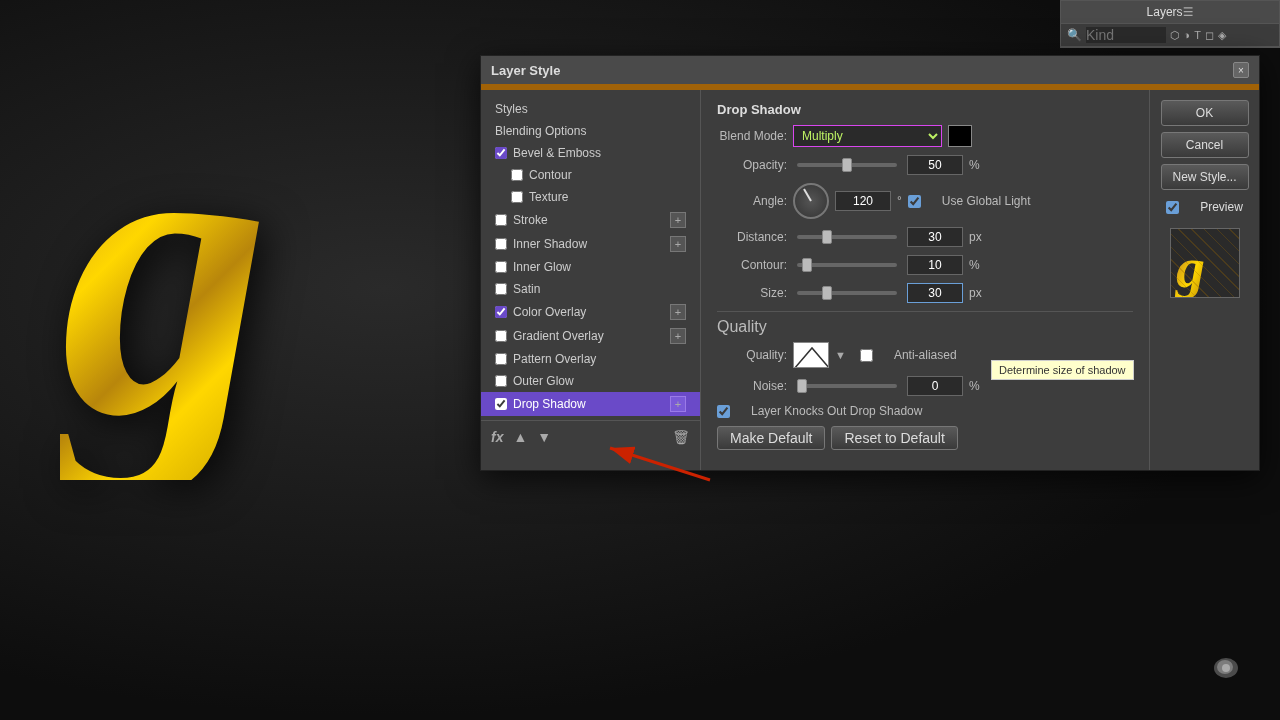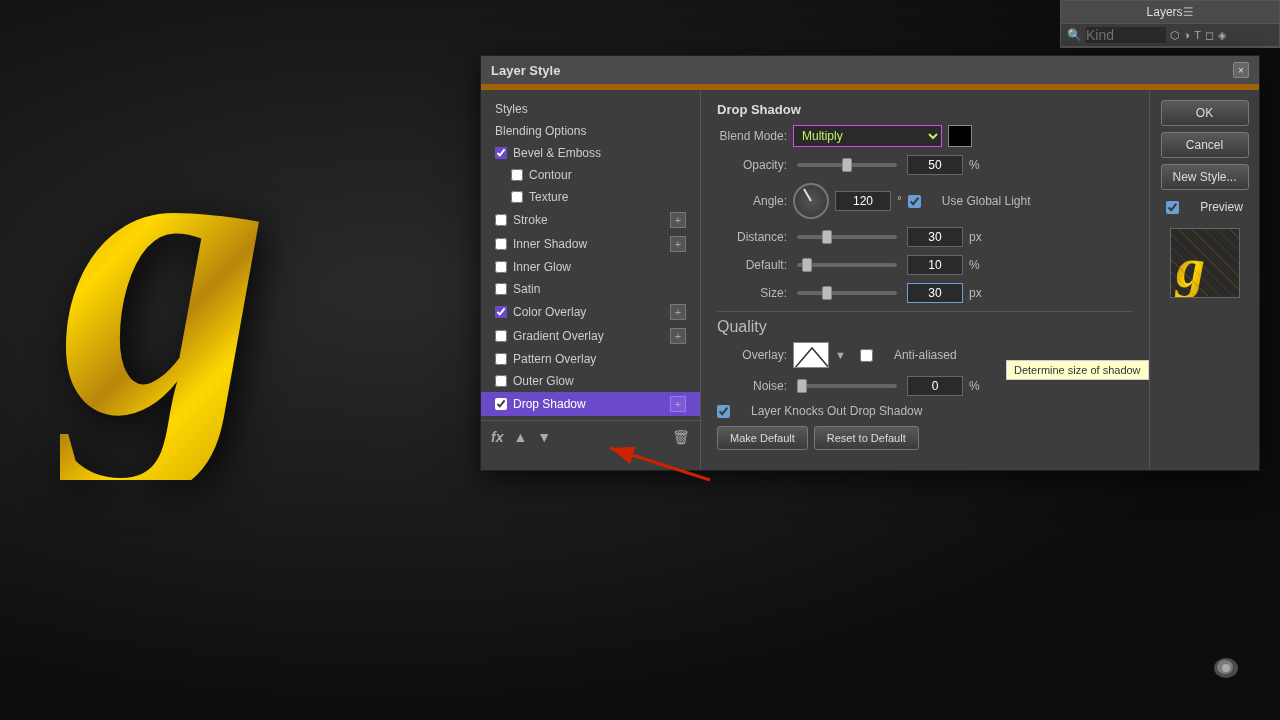--- a/index.html
+++ b/index.html
@@ -322,21 +322,21 @@
     .tooltip {
       position: absolute;
       background: #ffffcc;
       border: 1px solid #ccc;
       color: #333;
       font-size: 11px;
       padding: 3px 7px;
       pointer-events: none;
       white-space: nowrap;
       top: 270px;
-      left: 305px;
+      left: 290px;
       z-index: 100;
     }
 
     
     .right-buttons {
       width: 110px;
       padding: 10px 8px;
       background: #3d3d3d;
       border-left: 1px solid #555;
       display: flex;
@@ -401,21 +401,21 @@
       gap: 6px;
       margin-bottom: 8px;
     }
 
     .action-btn {
       height: 24px;
       padding: 0 12px;
       background: linear-gradient(to bottom, #5a5a5a, #3a3a3a);
       border: 1px solid #777;
       color: #ddd;
-      font-size: 11px;
+      font-size: 14px;
       cursor: pointer;
       border-radius: 3px;
     }
   </style>
 </head>
 <body>
 
 <div class="canvas-bg"></div>
 
 <div class="gold-letter">g</div>
@@ -569,21 +569,21 @@
       <div class="form-row">
         <span class="form-label">Distance:</span>
         <div class="slider-track">
           <div class="slider-thumb" style="left:calc(30% - 5px);"></div>
         </div>
         <input class="num-input" type="text" value="30" style="">
         <span class="unit-label">px</span>
       </div>
 
       <div class="form-row">
-        <span class="form-label">Default:</span>
+        <span class="form-label">Contour:</span>
         <div class="slider-track">
           <div class="slider-thumb" style="left:calc(10% - 5px);"></div>
         </div>
         <input class="num-input" type="text" value="10" style="">
         <span class="unit-label">%</span>
       </div>
 
       <div class="form-row">
         <span class="form-label">Size:</span>
         <div class="slider-track">
@@ -592,21 +592,21 @@
         <input class="num-input active" type="text" value="30" style="">
         <span class="unit-label">px</span>
       </div>
 
       <div class="tooltip">Determine size of shadow</div>
 
       <div class="separator"></div>
       <div class="quality-title">Quality</div>
 
       <div class="form-row">
-        <span class="form-label">Overlay:</span>
+        <span class="form-label">Quality:</span>
         <div class="contour-preview">
           <svg width="36" height="26" viewBox="0 0 36 26">
             <polyline points="0,26 18,5 36,26" fill="none" stroke="#333" stroke-width="1.5"></polyline>
           </svg>
         </div>
         <span style="font-size:11px;color:#aaa;cursor:pointer;">▼</span>
         <label class="checkbox-label" style="margin-left:8px;">
           <input type="checkbox" style="">
           <span>Anti-aliased</span>
         </label>

